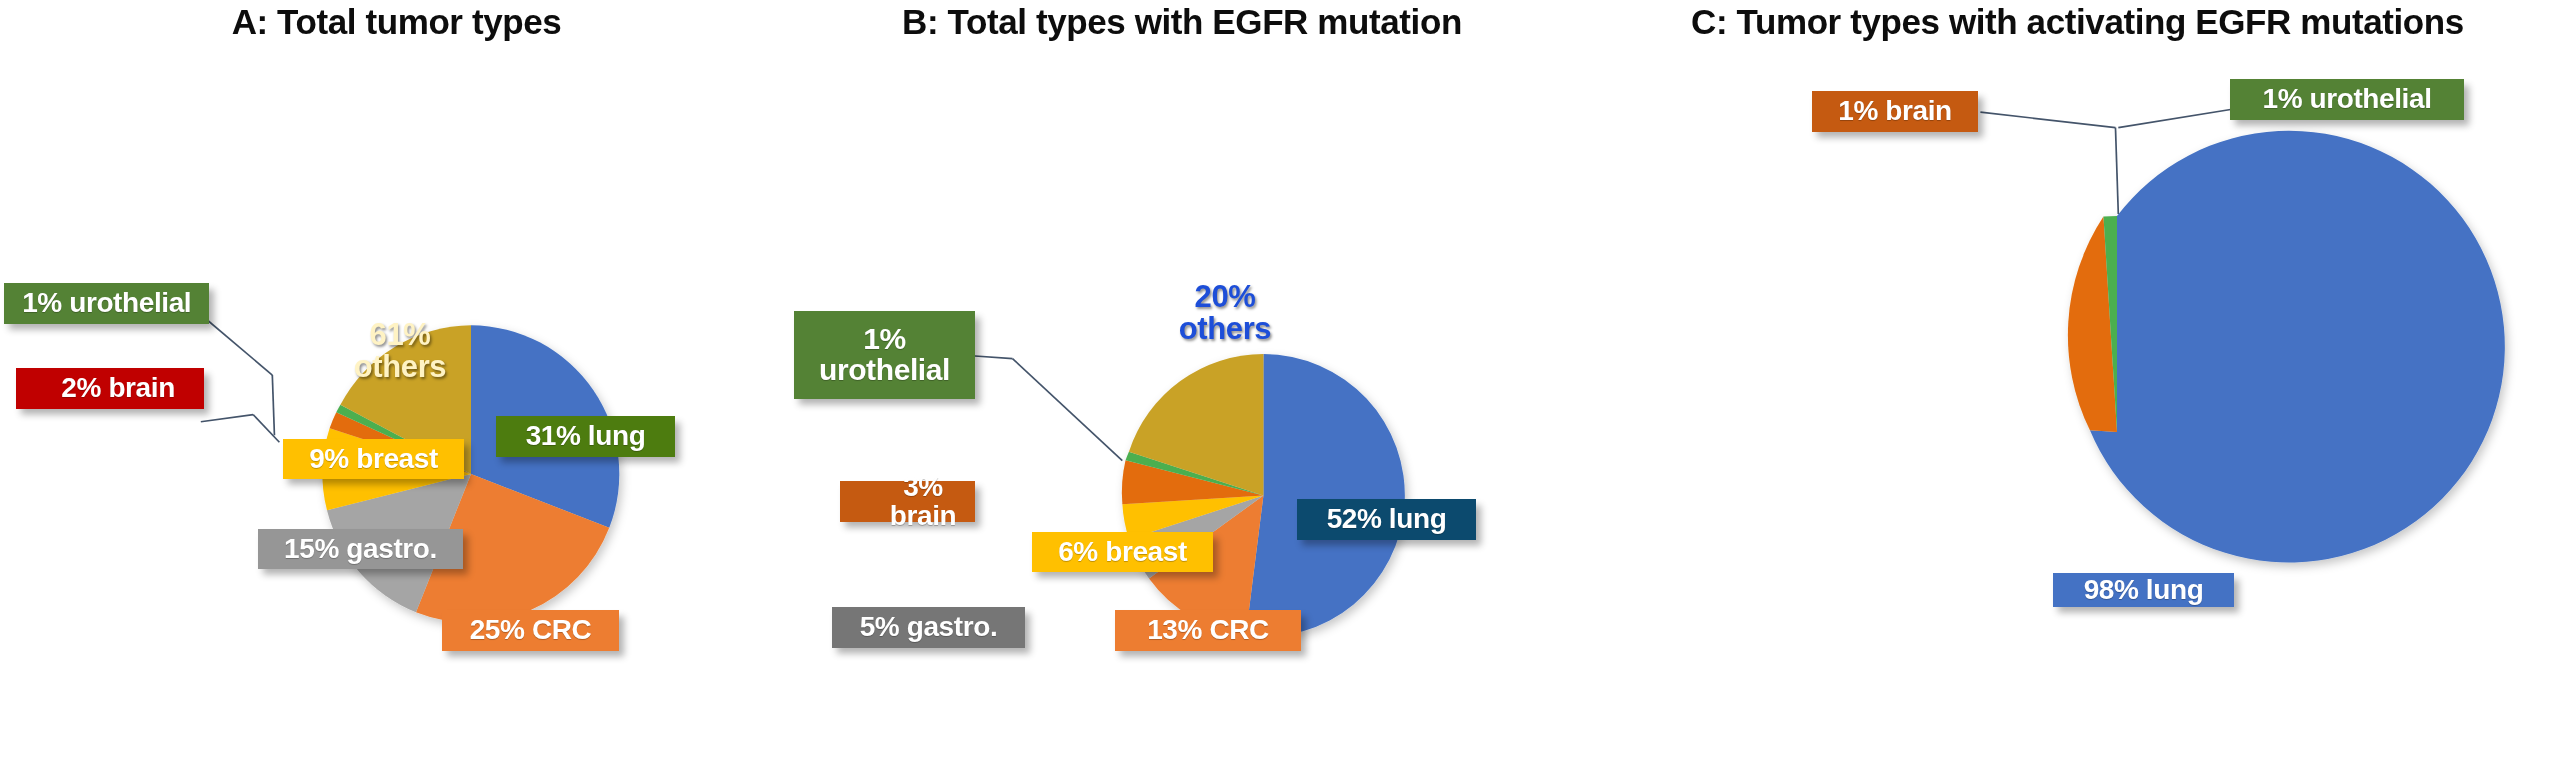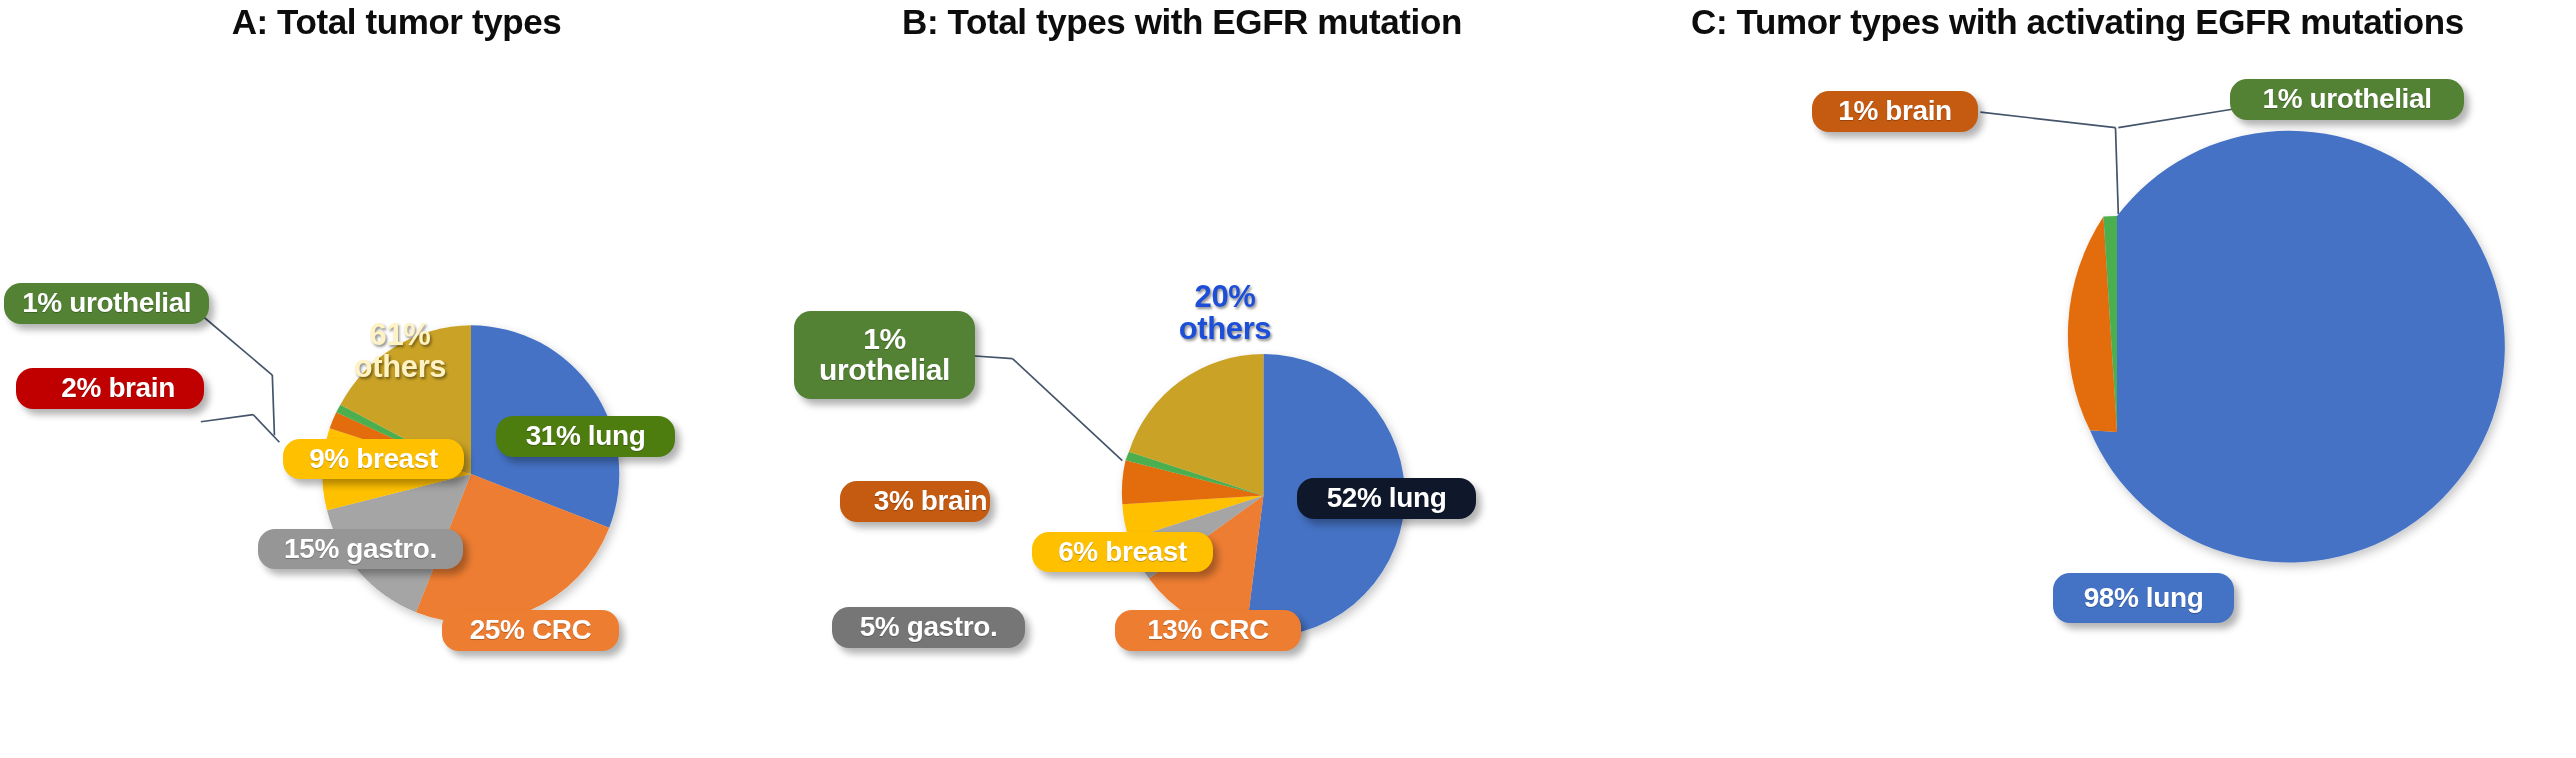--- a/index.html
+++ b/index.html
@@ -49,21 +49,20 @@
     font-weight: bold;
     color: #ffffff;
     white-space: pre-line;
     box-sizing: border-box;
     line-height: 1.03;
     letter-spacing: -0.4px;
     text-shadow: 0px 0.7px 0.7px rgba(0,0,0,0.25);
   }
   .lbl.boxed {
     box-shadow: 5px 5.7px 7px rgba(0,0,0,0.30);
-    border-radius: 17px;
   }
   .lbl.plain {
     text-shadow: 1.4px 2.1px 2.8px rgba(0,0,0,0.45);
   }
 
   
   .leader {
     position: absolute;
     pointer-events: none;
   }
@@ -146,25 +145,25 @@
     </svg>
   </div>
 
   <svg class="leader" style="left:970px; top:340px; width:170px; height:142px;" viewBox="0 0 240 200" width="170" height="142">
     <line x1="2" y1="22" x2="60" y2="26"></line>
     <line x1="60" y1="26" x2="215" y2="170"></line>
   </svg>
 
   <div class="lbl boxed" style="left:794px; top:311px; width:181px; height:88px; background:#548235; font-size:30px;">1%
 urothelial</div>
-  <div class="lbl boxed" style="left:840px; top:481px; width:150px; height:41px; background:#C55A11; font-size:28px;padding-left:31px;">3% brain</div>
+  <div class="lbl boxed" style="left:840px; top:481px; width:135px; height:41px; background:#C55A11; font-size:28px;padding-left:31px;">3% brain</div>
   <div class="lbl boxed" style="left:1032px; top:532px; width:181px; height:40px; background:#FFC000; font-size:28px;">6% breast</div>
   <div class="lbl boxed" style="left:832px; top:607px; width:193px; height:41px; background:#767676; font-size:28px;">5% gastro.</div>
   <div class="lbl boxed" style="left:1115px; top:610px; width:186px; height:41px; background:#ED7D31; font-size:28px;">13% CRC</div>
-  <div class="lbl boxed" style="left:1297px; top:478px; width:179px; height:41px; background:#0f172a; font-size:28px;">52% lung</div>
+  <div class="lbl boxed" style="left:1297px; top:499px; width:179px; height:41px; background:#0c4a6e; font-size:28px;">52% lung</div>
   <div class="lbl plain" style="left:1147px; top:270px; width:156px; height:85px; background:transparent; font-size:31px; color:#1d4ed8;">20%
 others</div>
 
   <div class="pie-wrap" id="pie-c-wrap" style="left:1899px; top:214px;">
     <svg width="436" height="436" viewBox="0 0 616 616">
       <defs>
         <filter id="pieShadowC" x="-25%" y="-25%" width="160%" height="160%">
           <feDropShadow dx="4" dy="6" stdDeviation="7" flood-color="#000000" flood-opacity="0.22"></feDropShadow>
         </filter>
       </defs>
@@ -180,16 +179,16 @@
   </div>
 
   <svg class="leader" style="left:1979px; top:92px; width:297px; height:142px;" viewBox="0 0 420 200" width="297" height="142">
     <line x1="2" y1="28" x2="193" y2="50"></line>
     <line x1="193" y1="50" x2="197" y2="172"></line>
     <line x1="197" y1="50" x2="358" y2="24"></line>
   </svg>
 
   <div class="lbl boxed" style="left:1812px; top:91px; width:166px; height:41px; background:#C55A11; font-size:28px;">1% brain</div>
   <div class="lbl boxed" style="left:2230px; top:79px; width:234px; height:41px; background:#548235; font-size:28px;">1% urothelial</div>
-  <div class="lbl boxed" style="left:2053px; top:573px; width:181px; height:50px; background:#4472C4; font-size:28px;">98% lung</div>
+  <div class="lbl boxed" style="left:2053px; top:573px; width:181px; height:34px; background:#4472C4; font-size:28px;">98% lung</div>
 
 </div>
 
 
 </body></html>

